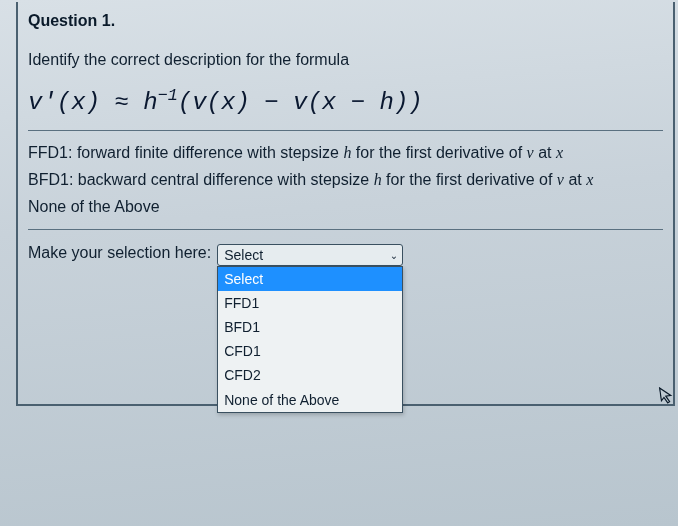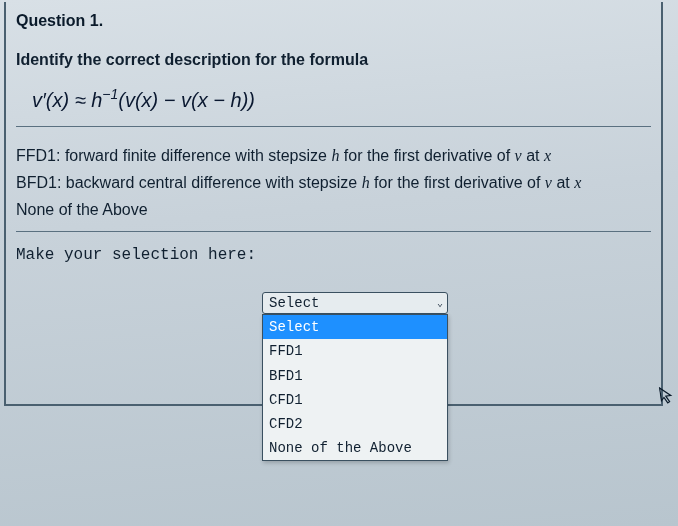--- a/index.html
+++ b/index.html
@@ -12,21 +12,21 @@
     font-family: Arial, Helvetica, sans-serif;
   }
   .screen {
     position: relative;
     width: 678px;
     height: 526px;
     background: linear-gradient(175deg, #d8e0e6 0%, #c8d2da 40%, #b8c5ce 100%);
   }
   .question-box {
     position: absolute;
-    left: 4px;
+    left: 16px;
     top: 2px;
     width: 655px;
     height: 402px;
     border: 2px solid #4a6070;
     border-top: none;
     background: transparent;
     padding: 0;
     color: #1a2a3a;
   }
   .inner {
@@ -36,61 +36,58 @@
     font-weight: bold;
     font-size: 16px;
     margin: 0 0 18px 0;
     color: #0a1a2a;
   }
   .line {
     font-size: 16px;
     color: #102030;
     margin: 0 0 14px 0;
     line-height: 1.5;
-    font-weight: bold;
   }
   .formula {
-    font-family: Liberation Sans, sans-serif;
+    font-family: Liberation Mono, monospace;
     font-style: italic;
-    font-size: 20px;
+    font-size: 24px;
     color: #0a1830;
-    margin: 6px 0 14px 16px;
+    margin: 6px 0 14px 0;
   }
   .formula sup {
     font-size: 0.7em;
     vertical-align: super;
   }
   .italV { font-style: italic; }
   .options-block {
     border-top: 1px solid #5a7080;
     border-bottom: 1px solid #5a7080;
-    padding: 15px 0 8px 0;
+    padding: 8px 0 8px 0;
     margin: 6px 0 14px 0;
   }
   .opt-row {
     font-size: 16px;
     color: #102030;
     line-height: 1.7;
   }
   .mathi {
     font-family: "Times New Roman", serif;
     font-style: italic;
   }
   .sel-row {
     font-size: 16px;
     color: #102030;
     display: flex;
     align-items: flex-start;
     gap: 6px;
     padding-bottom: 10px;
-    font-family: Liberation Mono, monospace;
   }
   .select-wrap {
     position: relative;
-    margin-top: 46px;
   }
   .select-box {
     width: 186px;
     height: 22px;
     border: 1px solid #3a5060;
     background: #e6ecef;
     font-size: 14px;
     color: #102030;
     padding: 1px 18px 1px 6px;
     box-sizing: border-box;

